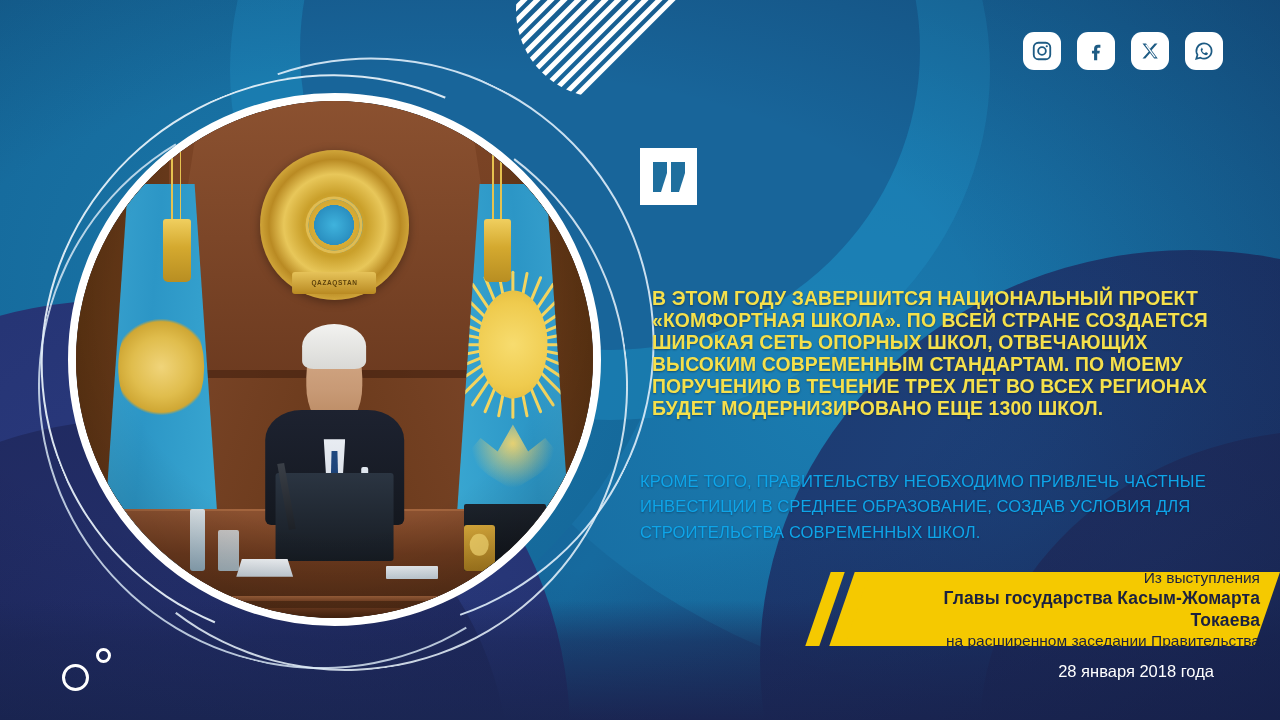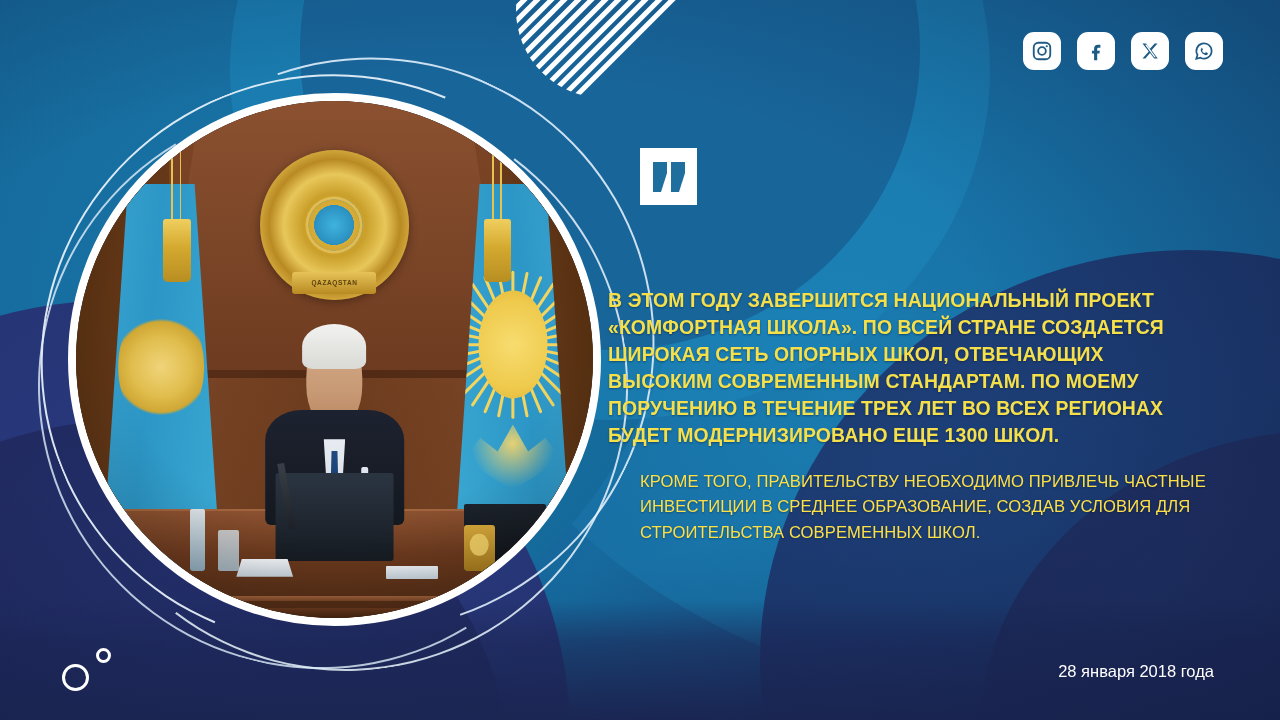--- a/index.html
+++ b/index.html
@@ -175,25 +175,25 @@
   .soc{width:38px;height:38px;border-radius:11px;background:#ffffff;
     display:flex;align-items:center;justify-content:center;}
   .soc svg{display:block;}
 
   
   .quote-mark{position:absolute;left:640px;top:148px;width:57px;height:57px;background:#ffffff;
     display:flex;align-items:center;justify-content:center;}
   .quote-mark svg{display:block;}
 
   
-  .quote-main{position:absolute;left:608px;top:268px;width:600px;
-    color:#f5e04b;font-size:19.4px;line-height:27px;font-weight:bold;letter-spacing:.12px;
+  .quote-main{position:absolute;left:652px;top:268px;width:600px;
+    color:#f5e04b;font-size:19.4px;line-height:22px;font-weight:bold;letter-spacing:.12px;
     text-transform:uppercase;text-shadow:0 1px 2px rgba(6,24,48,.45);}
   .quote-sub{position:absolute;left:640px;top:452px;width:600px;
-    color:#fde047;font-size:16.6px;line-height:25.5px;font-weight:normal;letter-spacing:.1px;
+    color:#0ea5e9;font-size:16.6px;line-height:25.5px;font-weight:normal;letter-spacing:.1px;
     text-transform:uppercase;text-shadow:0 1px 2px rgba(6,24,48,.4);}
 
   
   .banner{position:absolute;left:812px;top:572px;width:468px;height:74px;}
   .slash{position:absolute;top:0;height:100%;background:#f5c900;
     transform:skewX(-19deg);}
   .slash-a{left:6px;width:14px;}
   .slash-b{left:30px;width:20px;}
   .banner-body{position:absolute;left:58px;top:0;right:0;height:100%;background:#f5c900;
     transform:skewX(-19deg);transform-origin:left top;}
@@ -375,16 +375,26 @@
   <div class="quote-mark">
     <svg width="36" height="30" viewBox="0 0 36 30" fill="#1f6f9e">
       <path d="M2 30 L10 30 L16 11 L16 0 L2 0 Z"></path>
       <path d="M20 30 L28 30 L34 11 L34 0 L20 0 Z"></path>
     </svg>
   </div>
 
   <p class="quote-main">В ЭТОМ ГОДУ ЗАВЕРШИТСЯ НАЦИОНАЛЬНЫЙ ПРОЕКТ «КОМФОРТНАЯ ШКОЛА». ПО ВСЕЙ СТРАНЕ СОЗДАЕТСЯ ШИРОКАЯ СЕТЬ ОПОРНЫХ ШКОЛ, ОТВЕЧАЮЩИХ ВЫСОКИМ СОВРЕМЕННЫМ СТАНДАРТАМ. ПО МОЕМУ ПОРУЧЕНИЮ В ТЕЧЕНИЕ ТРЕХ ЛЕТ ВО ВСЕХ РЕГИОНАХ БУДЕТ МОДЕРНИЗИРОВАНО ЕЩЕ 1300 ШКОЛ.</p>
   <p class="quote-sub">КРОМЕ ТОГО, ПРАВИТЕЛЬСТВУ НЕОБХОДИМО ПРИВЛЕЧЬ ЧАСТНЫЕ ИНВЕСТИЦИИ В СРЕДНЕЕ ОБРАЗОВАНИЕ, СОЗДАВ УСЛОВИЯ ДЛЯ СТРОИТЕЛЬСТВА СОВРЕМЕННЫХ ШКОЛ.</p>
 
+  <div class="banner">
+    <div class="slash slash-a"></div>
+    <div class="slash slash-b"></div>
+    <div class="banner-body"></div>
+    <div class="banner-text">
+      <div class="ban-l1">Из выступления</div>
+      <div class="ban-l2">Главы государства Касым-Жомарта Токаева</div>
+      <div class="ban-l3">на расширенном заседании Правительства</div>
+    </div>
+  </div>
 
   <div class="date">28 января 2018 года</div>
 
 </div>
 
 </body></html>

